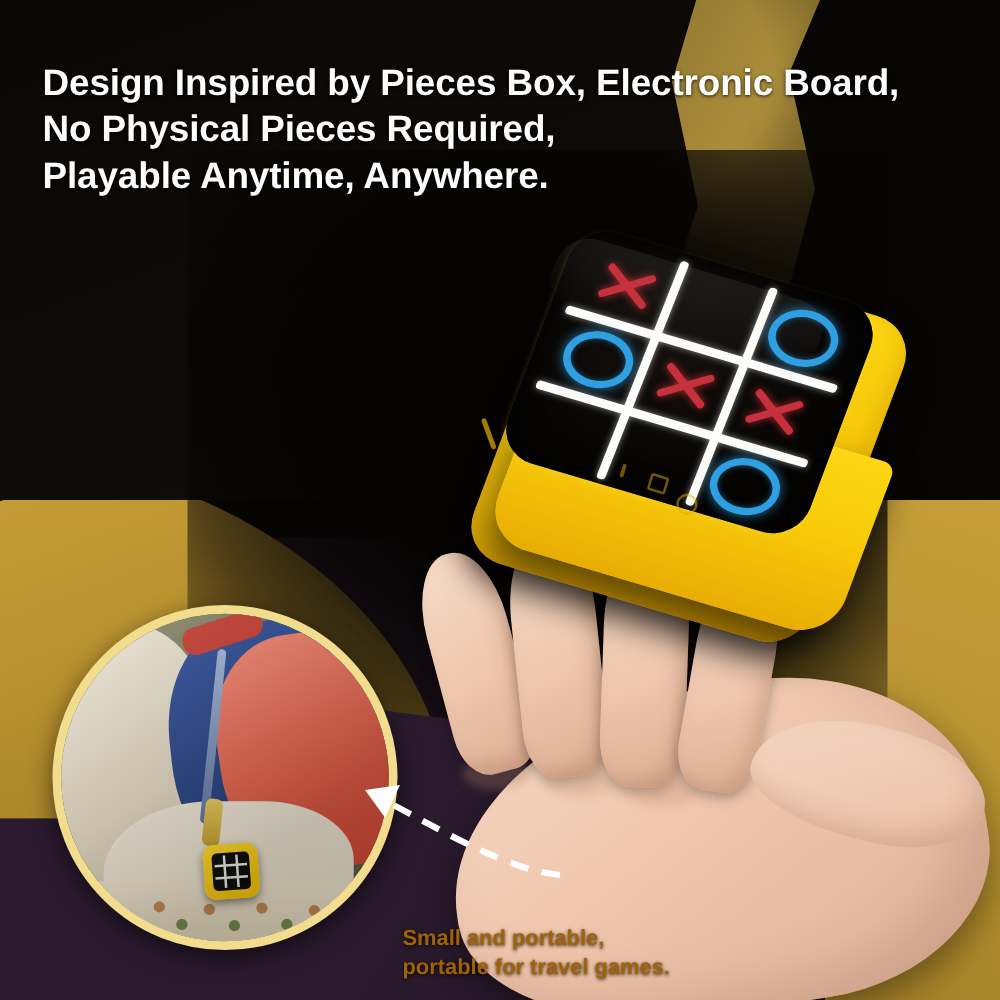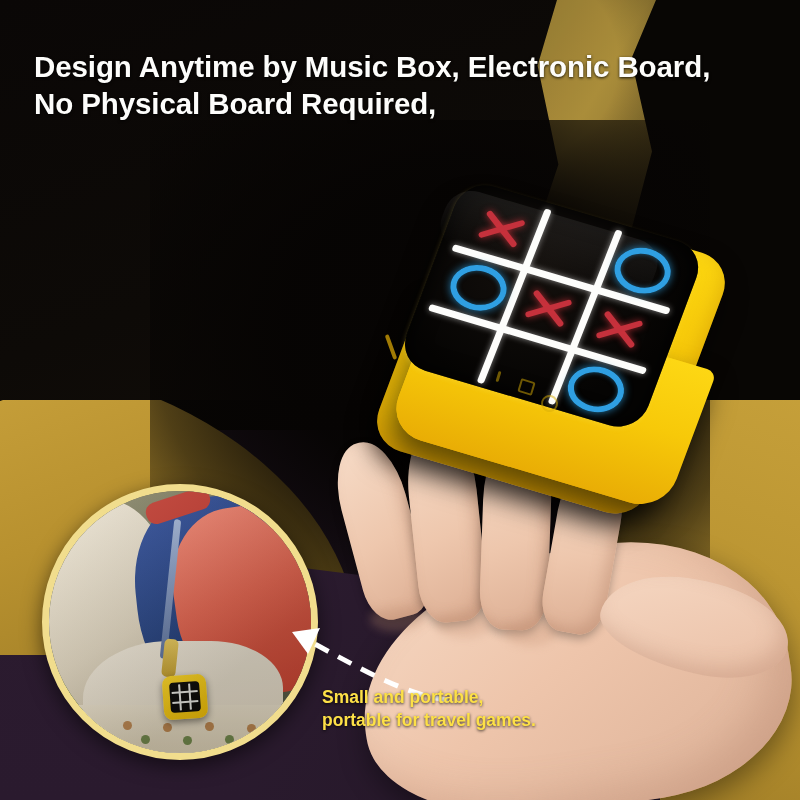--- a/index.html
+++ b/index.html
@@ -235,22 +235,22 @@
   }
   .ph-sheen{
     inset:0;background:linear-gradient(140deg,rgba(255,255,255,.14),rgba(0,0,0,.18) 70%);
   }
 
   
   #arrow{position:absolute;left:196px;top:604px;width:260px;height:110px;}
 
   
   .caption{
-    position:absolute;left:322px;top:686px;
-    color:#fde047;font-weight:700;font-size:17.5px;line-height:23px;
+    position:absolute;left:322px;top:739px;
+    color:#a16207;font-weight:700;font-size:17.5px;line-height:23px;
     text-shadow:0 1px 3px rgba(0,0,0,.8);
   }
   .caption div{white-space:nowrap;}
 </style>
 </head>
 <body>
 
 <div id="stage">
 
   <div class="bg-base"></div>
@@ -258,22 +258,23 @@
   <div class="ribbon-left"></div>
   <div class="ribbon-right"></div>
   <div class="ribbon-mid"></div>
   <div class="dark-left-top"></div>
   <div class="swoosh-top"></div>
   <div class="swoosh-top-shade"></div>
   <div class="dark-sweep"></div>
   <div class="purple-wedge"></div>
 
   <div class="headline">
-    <div>Design Anytime by Music Box, Electronic Board,</div>
-    <div>No Physical Board Required,</div>
+    <div>Design Inspired by Pieces Box, Electronic Board,</div>
+    <div>No Physical Pieces Required,</div>
+    <div>Playable Anytime, Anywhere.</div>
   </div>
 
   <div id="hand">
     <div class="palm"></div>
     <div class="finger f1"></div>
     <div class="finger f2"></div>
     <div class="finger f3"></div>
     <div class="finger f4"></div>
     <div class="thumb"></div>
     <div class="knuckle k1"></div>

